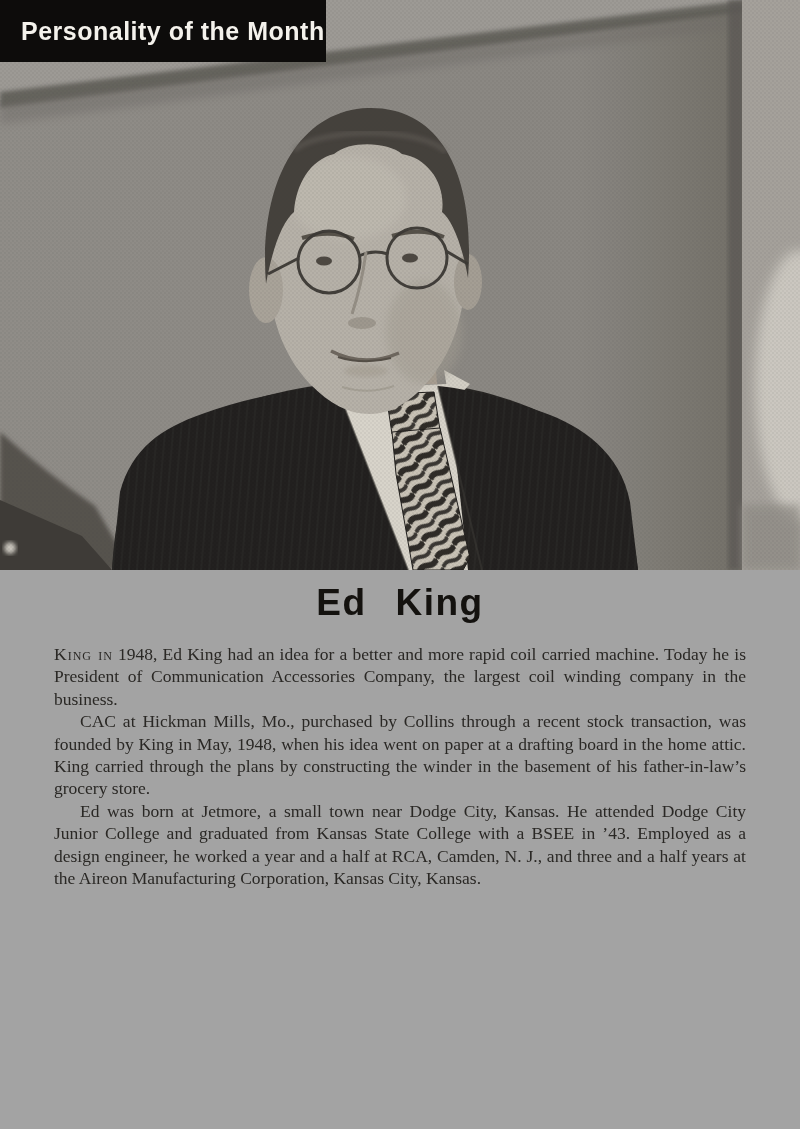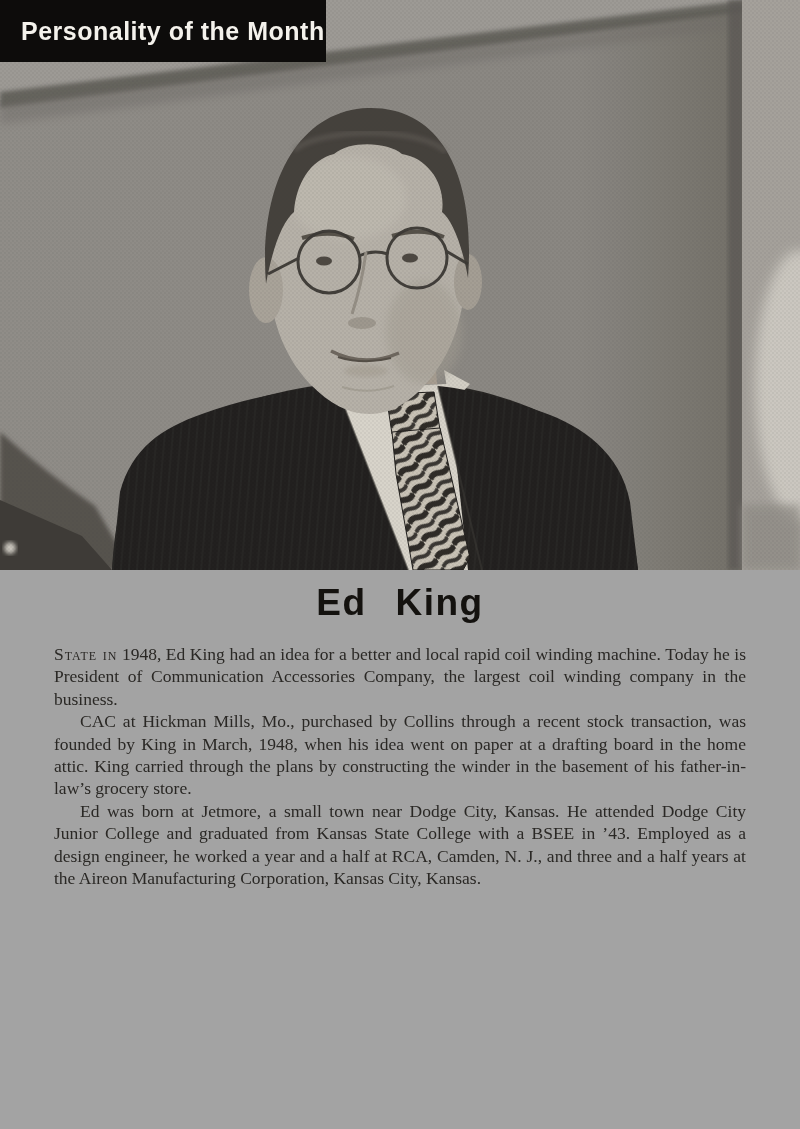--- a/index.html
+++ b/index.html
@@ -141,19 +141,19 @@
     <rect width="800" height="570" fill="url(#ht)"></rect>
   </svg>
 
   <div class="banner">
     <span class="banner-label">Personality of the Month</span>
   </div>
 
   <div class="content">
     <h1 class="title">Ed King</h1>
     <div class="article">
-      <p class="para"><span class="lead">State in</span> <span>1948, Ed King had an idea for a better and local rapid coil winding machine.  Today he is President of Communication Accessories Company, the largest coil winding company in the business.</span></p>
-      <p class="para">CAC at Hickman Mills, Mo., purchased by Collins through a recent stock transaction, was founded by King in March, 1948, when his idea went on paper at a drafting board in the home attic.  King carried through the plans by constructing the winder in the basement of his father-in-law’s grocery store.</p>
+      <p class="para"><span class="lead">King in</span> <span>1948, Ed King had an idea for a better and more rapid coil carried machine.  Today he is President of Communication Accessories Company, the largest coil winding company in the business.</span></p>
+      <p class="para">CAC at Hickman Mills, Mo., purchased by Collins through a recent stock transaction, was founded by King in May, 1948, when his idea went on paper at a drafting board in the home attic.  King carried through the plans by constructing the winder in the basement of his father-in-law’s grocery store.</p>
       <p class="para">Ed was born at Jetmore, a small town near Dodge City, Kansas. He attended Dodge City Junior College and graduated from Kansas State College with a BSEE in ’43.  Employed as a design engineer, he worked a year and a half at RCA, Camden, N. J., and three and a half years at the Aireon Manufacturing Corporation, Kansas City, Kansas.</p>
     </div>
   </div>
 
 </div>
 
 </body></html>

